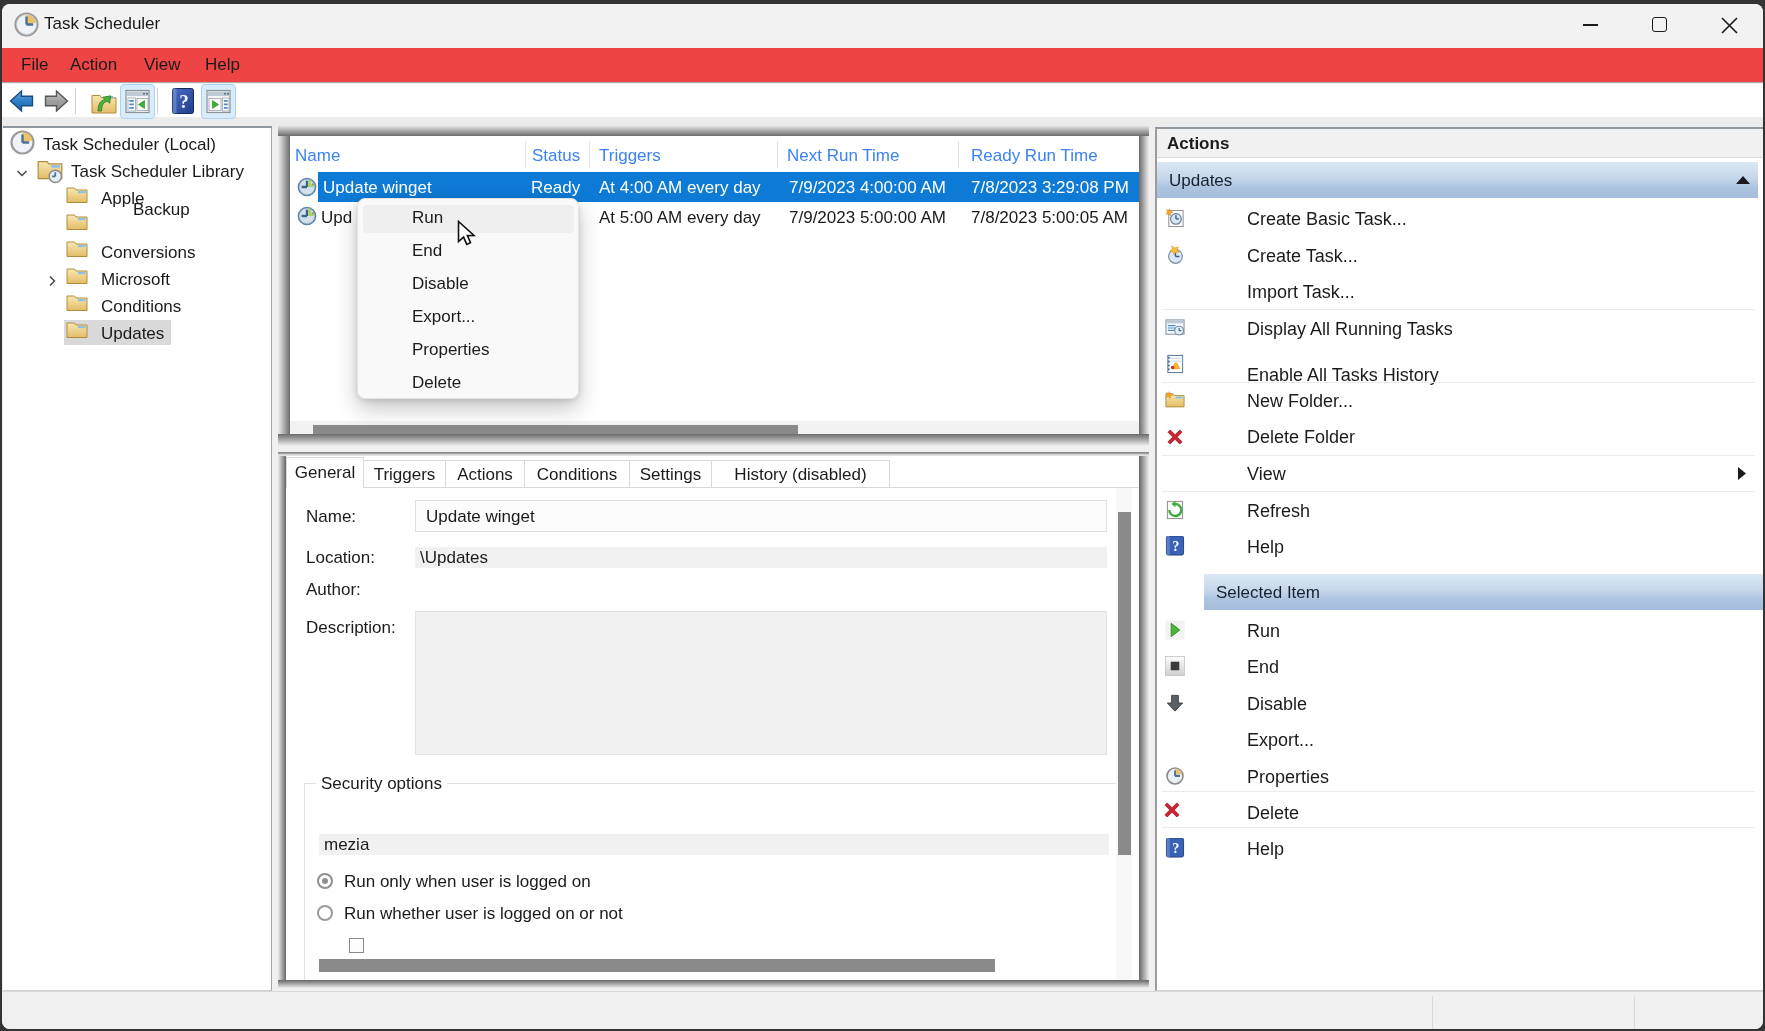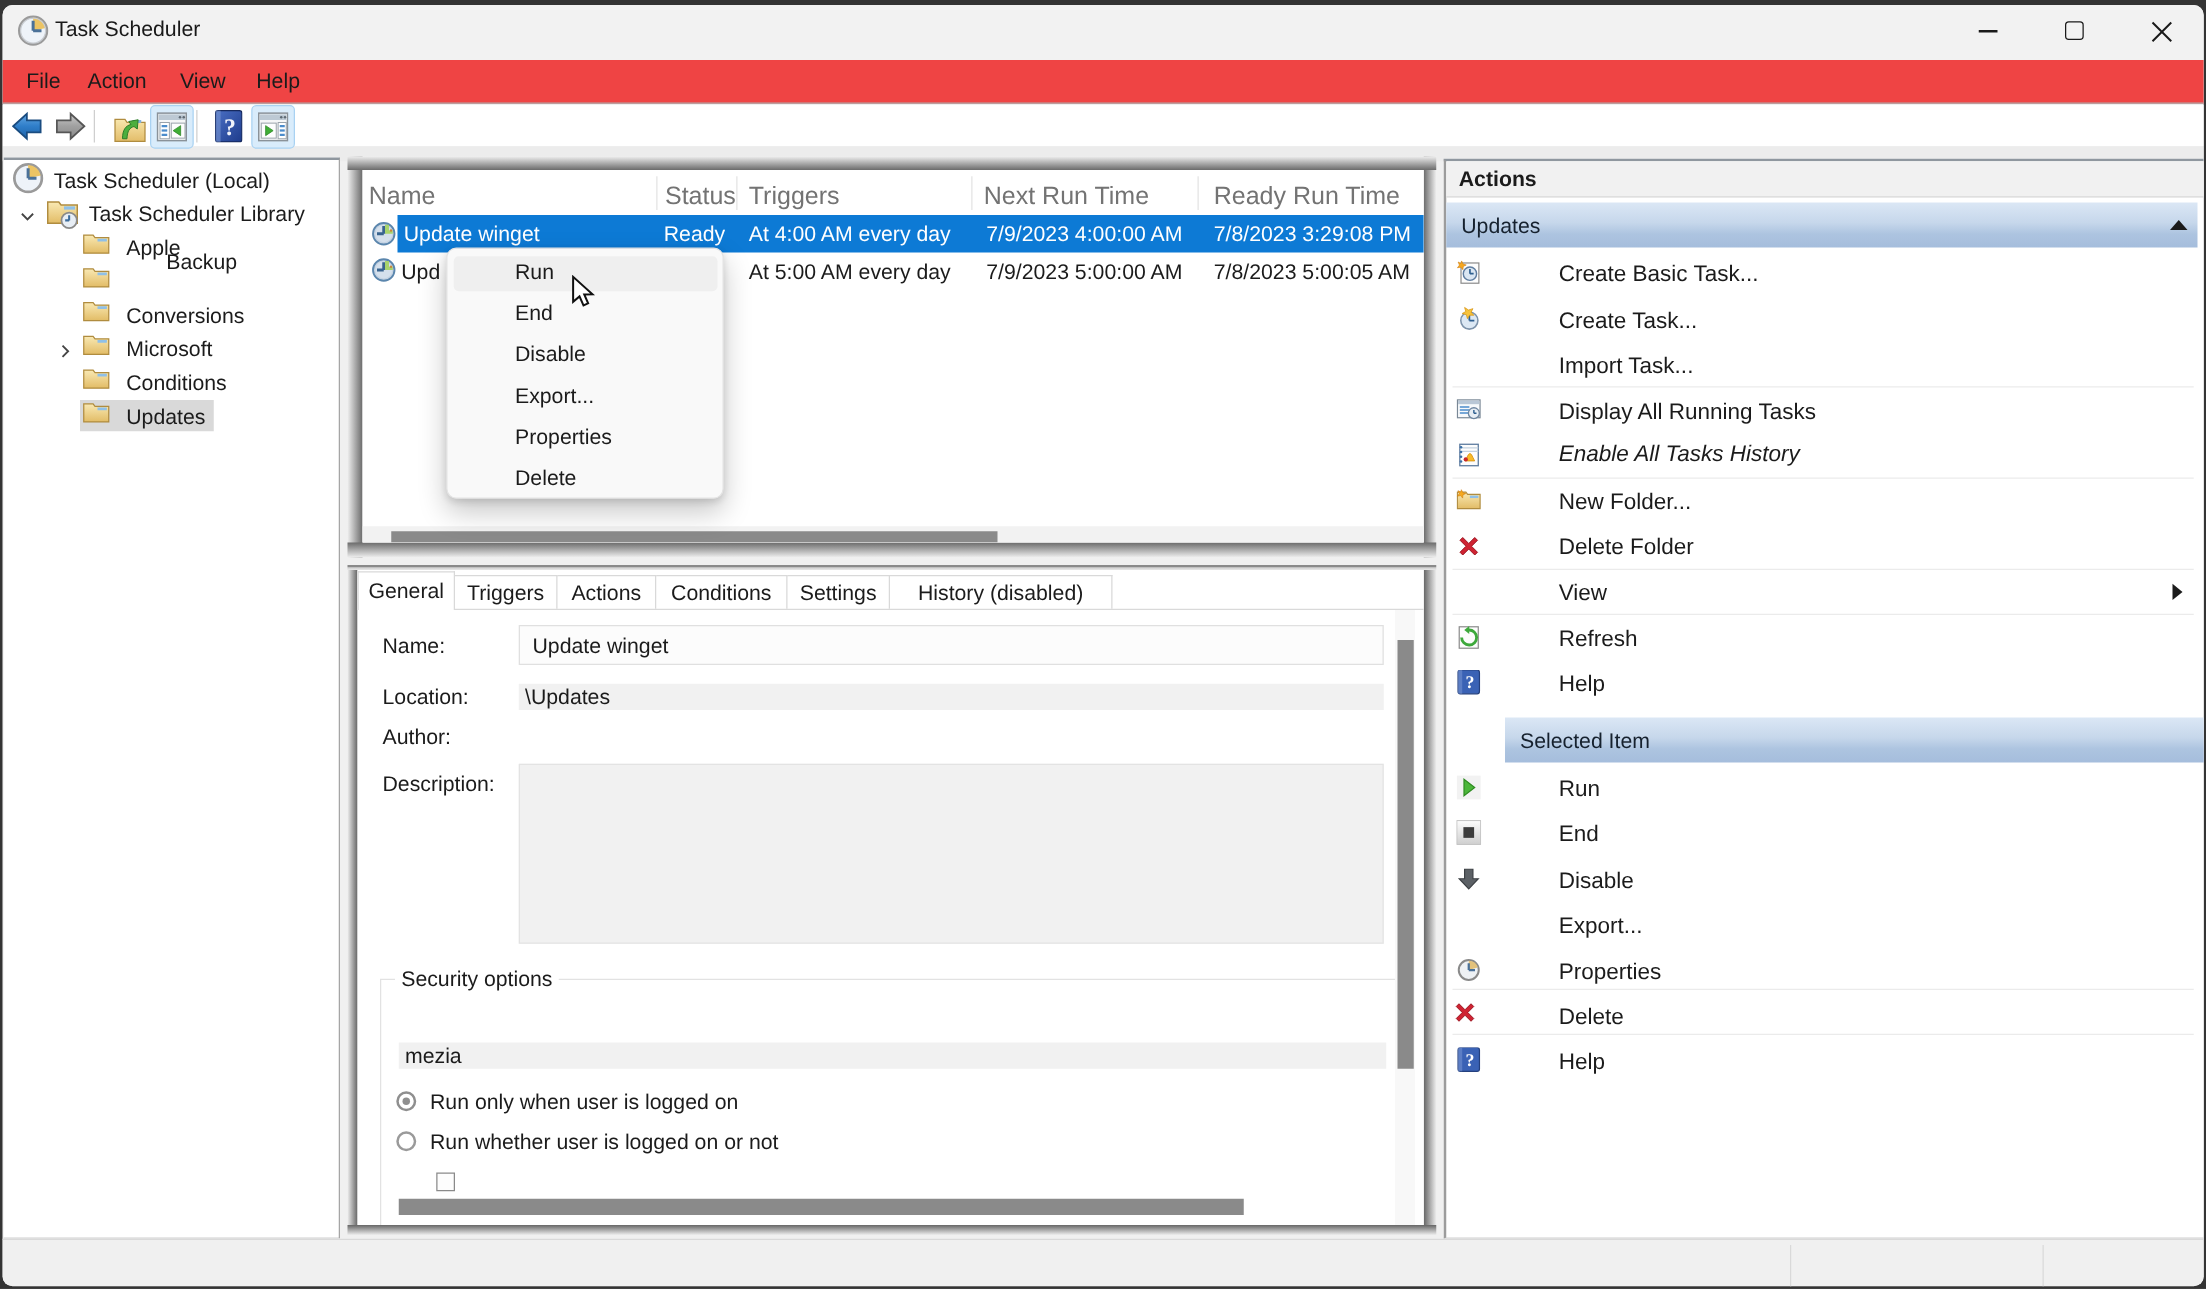--- a/index.html
+++ b/index.html
@@ -19,21 +19,21 @@
 
 #tree { position:absolute; left:1px; top:122px; width:269px; height:865px;
   background:#fff; border-top:2px solid #8f979f; border-right:1px solid #a5a5a5;
   border-bottom:1px solid #cfcfcf; }
 .trow { position:absolute; font-size:17px; color:#1b1b1b; white-space:nowrap; }
 
 .pane { position:absolute; }
 .edge { position:absolute; }
 .pane-in { position:absolute; background:#fff; overflow:hidden; }
 
-.hcell { position:absolute; font-size:20px; color:#737373; white-space:nowrap; }
+.hcell { position:absolute; font-size:17px; color:#3b82f6; white-space:nowrap; }
 .hsep { position:absolute; width:1px; top:5px; height:27px; background:#e4e4e4; }
 .cell { position:absolute; font-size:17px; white-space:nowrap; }
 #selrow { position:absolute; left:28px; top:36px; width:821px; height:30px; background:#0d7ad5; }
 
 #cmenu { position:absolute; left:355px; top:194px; width:222px; height:201px;
   background:#f9f9f9; border:1px solid #e3e3e3; border-radius:8px;
   box-shadow:0 10px 22px rgba(0,0,0,0.22), 0 2px 6px rgba(0,0,0,0.12); z-index:50; }
 .cmi { position:absolute; left:54px; font-size:17px; color:#1b1b1b; }
 #cmhover { position:absolute; left:5px; top:6px; width:211px; height:28px; background:#efefef; border-radius:4px; }
 
@@ -350,21 +350,21 @@
     <svg class="aicon" style="top:225px;" width="21" height="21" viewBox="0 0 21 21">
       <rect x="3" y="1.5" width="15.5" height="18" fill="#fdfdfd" stroke="#5f7da0" stroke-width="1.1"></rect>
       <path d="M3 4.5 h15.5 M3 7.5 h15.5" stroke="#c4d2e0" stroke-width="1"></path>
       <circle cx="4" cy="4" r="1.1" fill="#3a6ea5"></circle>
         <circle cx="4" cy="8" r="1.1" fill="#3a6ea5"></circle>
       <circle cx="4" cy="12" r="1.1" fill="#3a6ea5"></circle>
         <circle cx="4" cy="16" r="1.1" fill="#3a6ea5"></circle>
       <path d="M9 12.5 q2.5 -6.5 5 0 l1.5 3 h-8 Z" fill="#f7ba2a" stroke="#d8920e" stroke-width="0.7"></path>
       <circle cx="8" cy="14.2" r="1.8" fill="#c92a2a"></circle>
     </svg>
-    <div class="aitem" style="top:224px;font-style:italic;">Enable All Tasks History</div>
+    <div class="aitem" style="top:236px;">Enable All Tasks History</div>
     <div class="asep" style="top:253px;"></div>
     <svg class="aicon" style="top:262px;" width="22" height="22" viewBox="0 0 22 22">
       <use href="#folder"></use>
       <path d="M4.5 0.8 L5.8 3.4 L8.4 4.2 L5.9 5.4 L5.6 8.2 L3.8 6 L1 6.5 L2.7 4.3 L1.6 1.7 L4 2.9 Z" fill="#f6a81f" stroke="#d07d10" stroke-width="0.5"></path>
     </svg>
     <div class="aitem" style="top:262px;">New Folder...</div>
     <svg class="aicon" style="top:298px;" width="20" height="20" viewBox="0 0 20 20">
         <use href="#redx"></use>
       </svg>
     <div class="aitem" style="top:298px;">Delete Folder</div>

